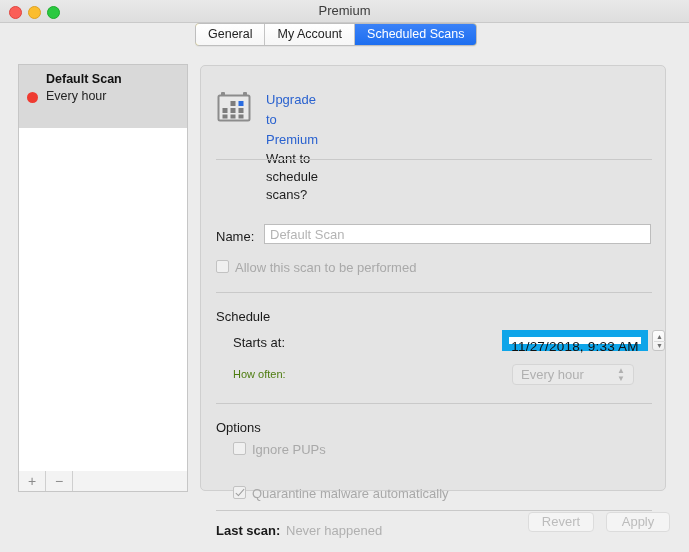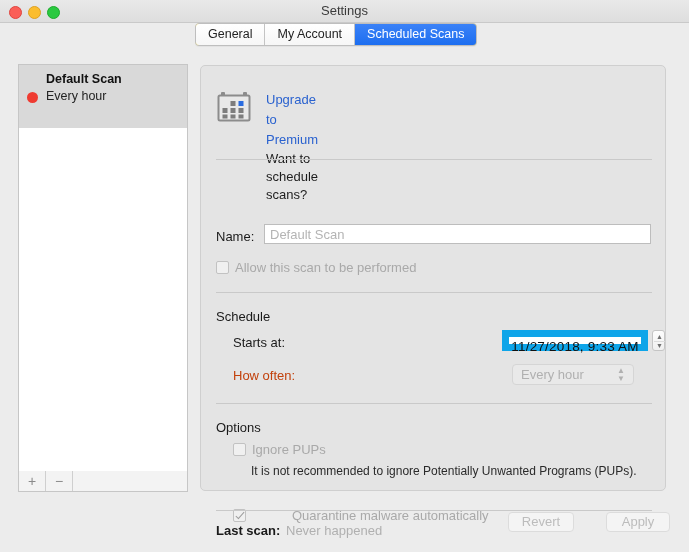--- a/index.html
+++ b/index.html
@@ -149,21 +149,21 @@
     border: 1px solid #bdbdbd;
     font-family: "Liberation Sans", sans-serif;
     font-size: 13px;
     color: #1a1a1a;
     padding: 0 5px;
     border-radius: 0;
   }
   #name-input::placeholder { color: #b4b4b4; }
 
   
-  .cbrow { position: absolute; display: flex; align-items: center; }
+  .cbrow { position: absolute; display: flex; }
   .cbox {
     width: 13px; height: 13px;
     box-sizing: border-box;
     border: 1px solid #c2c2c2;
     background: #f0f0f0;
     border-radius: 2px;
     margin-right: 6px;
     position: relative;
     flex: none;
   }
@@ -172,21 +172,21 @@
     position: absolute; left: 4px; top: 0px;
     width: 3px; height: 8px;
     border: solid #9d9d9d;
     border-width: 0 1.6px 1.6px 0;
     transform: rotate(42deg);
   }
   .cblabel { font-size: 13px; color: #a9a9a9; }
 
   #allow-row { left: 15px; top: 194px; }
   #ignore-row { left: 32px; top: 376px; }
-  #quar-row { left: 32px; top: 442px; gap: 40px; }
+  #quar-row { left: 32px; top: 420px; }
 
   
   #schedule-head {
     position: absolute; left: 15px; top: 243px;
     font-size: 13px; color: #1a1a1a;
   }
   #starts-label {
     position: absolute; left: 32px; top: 269px;
     font-size: 13px; color: #1a1a1a;
   }
@@ -217,21 +217,21 @@
   }
   #date-stepper .up { top: 1px; }
   #date-stepper .down { top: 10px; }
   #date-stepper .mid {
     position: absolute; left: 1px; top: 10px; width: 11px; height: 1px;
     background: #dcdcdc;
   }
 
   #often-label {
     position: absolute; left: 32px; top: 302px;
-    font-size: 13px; color: #c2410c;
+    font-size: 11px; color: #4d7c0f;
   }
   #often-popup {
     position: absolute; left: 311px; top: 298px;
     width: 122px; height: 21px;
     box-sizing: border-box;
     border: 1px solid #d5d5d5;
     border-radius: 4px;
     background: #e9e9e9;
     color: #b0b0b0;
     font-size: 13px;
@@ -270,31 +270,31 @@
     box-sizing: border-box;
     border: 1px solid #dcdcdc;
     border-radius: 4px;
     background: #f4f4f4;
     color: #bcbcbc;
     font-size: 13px;
     line-height: 18px;
     text-align: center;
     cursor: default;
   }
-  #revert-btn { left: 508px; width: 66px; }
+  #revert-btn { left: 528px; width: 66px; }
   #apply-btn  { left: 606px; width: 64px; }
 </style>
 </head>
 <body>
 
 <div id="titlebar">
   <div class="light" id="light-close"></div>
   <div class="light" id="light-min"></div>
   <div class="light" id="light-max"></div>
-  <div id="title-text">Settings</div>
+  <div id="title-text">Premium</div>
 </div>
 
 <div id="tabbar">
   <div id="segmented">
     <div class="seg">General</div>
     <div class="seg">My Account</div>
     <div class="seg active">Scheduled Scans</div>
   </div>
 </div>
 
@@ -362,21 +362,20 @@
 
   <div class="hr" style="top:337px;"></div>
 
   <div id="options-head">Options</div>
 
   <div class="cbrow" id="ignore-row">
     <div class="cbox"></div>
     <div class="cblabel">Ignore PUPs</div>
   </div>
 
-  <div id="pups-note">It is not recommended to ignore Potentially Unwanted Programs (PUPs).</div>
 
   <div class="cbrow" id="quar-row">
     <div class="cbox checked"></div>
     <div class="cblabel">Quarantine malware automatically</div>
   </div>
 
   <div class="hr" style="top:444px;"></div>
 
   <div id="last-label">Last scan:</div>
   <div id="last-value">Never happened</div>

